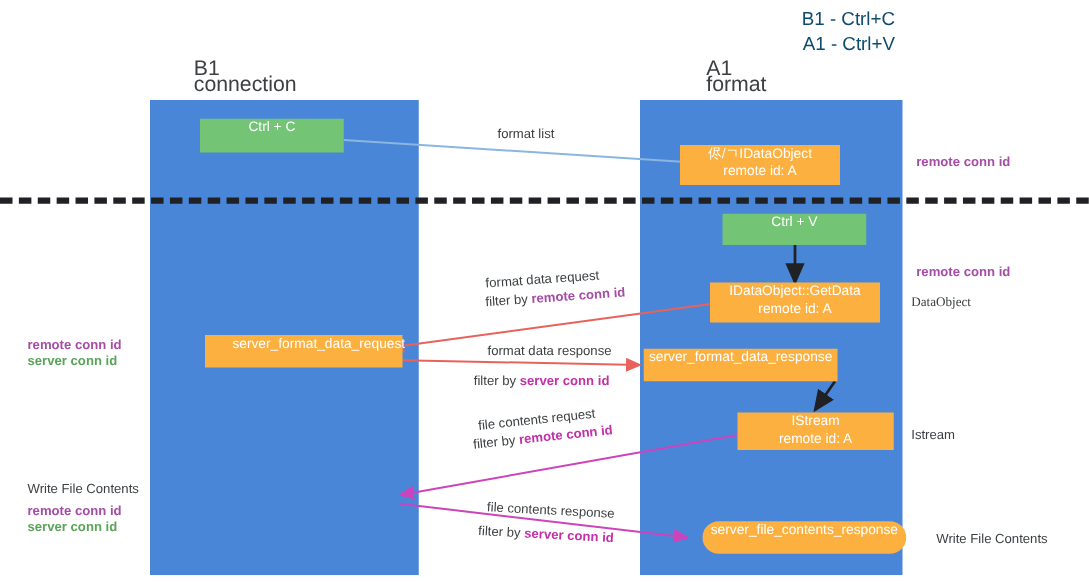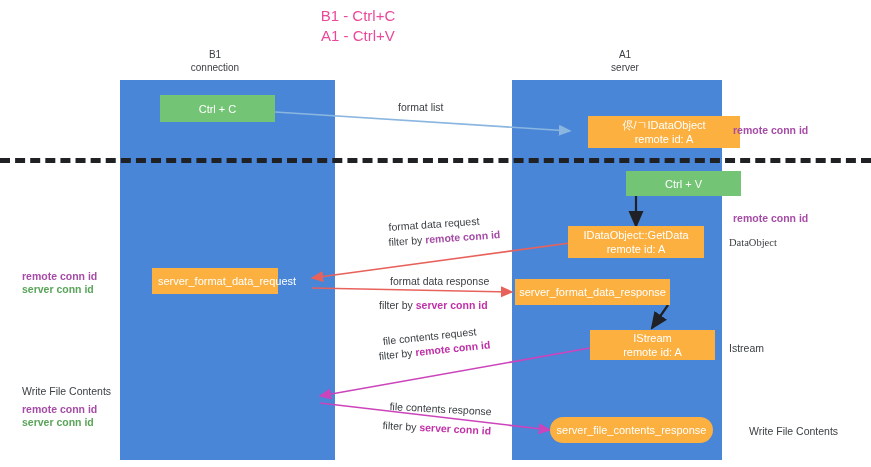--- a/index.html
+++ b/index.html
@@ -1,29 +1,29 @@
 <!DOCTYPE html>
 <html><head>
 <meta charset="utf-8">
 <style>
   html,body{margin:0;padding:0;background:#fff;}
   body{width:871px;height:467px;position:relative;overflow:hidden;
        font-family:"Liberation Sans","DejaVu Sans",sans-serif;color:#3c4043;}
   #stage{position:absolute;left:0;top:0;width:871px;height:467px;}
 
-  .title{position:absolute;left:0;top:6px;width:716px;text-align:center;
-         font-size:15px;line-height:20px;color:#ec4899;white-space:pre-line;}
+  .title{position:absolute;left:0;top:6px;width:716px;text-align:right;
+         font-size:15px;line-height:20px;color:#0c4a6e;white-space:pre-line;}
 
-  .colhead{position:absolute;text-align:center;font-size:10px;line-height:13px;
+  .colhead{position:absolute;text-align:left;font-size:17px;line-height:13px;
            color:#3c4043;white-space:pre-line;}
 
   .lane{position:absolute;background:#4a86d8;}
 
   .node{position:absolute;box-sizing:border-box;display:flex;flex-direction:column;
-        align-items:center;justify-content:center;color:#fff;font-size:11px;
+        align-items:center;color:#fff;font-size:11px;
         line-height:14px;text-align:center;}
   .node.green{background:#74c476;}
   .node.orange{background:#fbb040;}
   .node .l2{display:block;}
 
   .lbl{position:absolute;font-size:10.5px;line-height:14px;color:#3c4043;
        white-space:nowrap;}
   .lbl.purple{color:#a64ca6;font-weight:bold;}
   .lbl.green{color:#5aa45a;font-weight:bold;}
   .lbl.magenta{color:#c030a8;font-weight:bold;}
@@ -39,21 +39,21 @@
 <body>
 
 <div id="stage">
 
   <div class="title">B1 - Ctrl+C
 A1 - Ctrl+V</div>
 
   <div class="colhead" style="left:155px;top:48px;width:120px;">B1
 connection</div>
   <div class="colhead" style="left:565px;top:48px;width:120px;">A1
-server</div>
+format</div>
 
   <div class="lane" style="left:120px;top:80px;width:215px;height:380px;"></div>
   <div class="lane" style="left:512px;top:80px;width:210px;height:380px;"></div>
 
   <svg class="ov">
     <defs>
       <marker id="mBlue" markerWidth="9" markerHeight="9" refX="7" refY="3.5" orient="auto">
         <path d="M0,0 L8,3.5 L0,7 z" fill="#8ab6e0"></path>
       </marker>
       <marker id="mRed" markerWidth="9" markerHeight="9" refX="7" refY="3.5" orient="auto">
@@ -79,49 +79,49 @@
 
     <path d="M590,348 L320,396" stroke="#cc44bb" stroke-width="1.6" fill="none" marker-end="url(#mMag)"></path>
 
     <path d="M320,403 L550,430" stroke="#cc44bb" stroke-width="1.6" fill="none" marker-end="url(#mMag)"></path>
   </svg>
 
   <div class="node green" style="left:160px;top:95px;width:115px;height:27px;">
     <span>Ctrl + C</span>
   </div>
 
-  <div class="node orange" style="left:588px;top:116px;width:152px;height:32px;">
+  <div class="node orange" style="left:544px;top:116px;width:128px;height:32px;">
     <span>侭/ㄱIDataObject</span>
     <span class="l2">remote id: A</span>
   </div>
 
-  <div class="node green" style="left:578px;top:171px;width:115px;height:25px;margin-left:48px;">
+  <div class="node green" style="left:578px;top:171px;width:115px;height:25px;">
     <span>Ctrl + V</span>
   </div>
 
   <div class="node orange" style="left:568px;top:226px;width:136px;height:32px;">
     <span>IDataObject::GetData</span>
     <span class="l2">remote id: A</span>
   </div>
 
-  <div class="node orange" style="left:152px;top:268px;width:126px;height:26px;padding-left:24px;">
+  <div class="node orange" style="left:164px;top:268px;width:158px;height:26px;padding-left:24px;">
     <span>server_format_data_request</span>
   </div>
 
   <div class="node orange" style="left:515px;top:279px;width:155px;height:26px;">
     <span>server_format_data_response</span>
   </div>
 
   <div class="node orange" style="left:590px;top:330px;width:125px;height:30px;">
     <span>IStream</span>
     <span class="l2">remote id: A</span>
   </div>
 
 
-  <div class="node orange" style="left:550px;top:417px;width:163px;height:26px;border-radius:13px;">
+  <div class="node orange" style="left:562px;top:417px;width:163px;height:26px;border-radius:13px;">
     <span>server_file_contents_response</span>
   </div>
 
   <div class="dashed"></div>
 
   <div class="lbl blk" style="left:398px;top:100px;">format list</div>
 
   <div class="lbl blk rot" style="left:388px;top:220px;transform:rotate(-4deg);">format data request</div>
   <div class="lbl rot" style="left:388px;top:235px;transform:rotate(-4deg);">
     <span class="lbl blk" style="position:static;">filter by </span><span class="lbl purple" style="position:static;">remote conn id</span>

